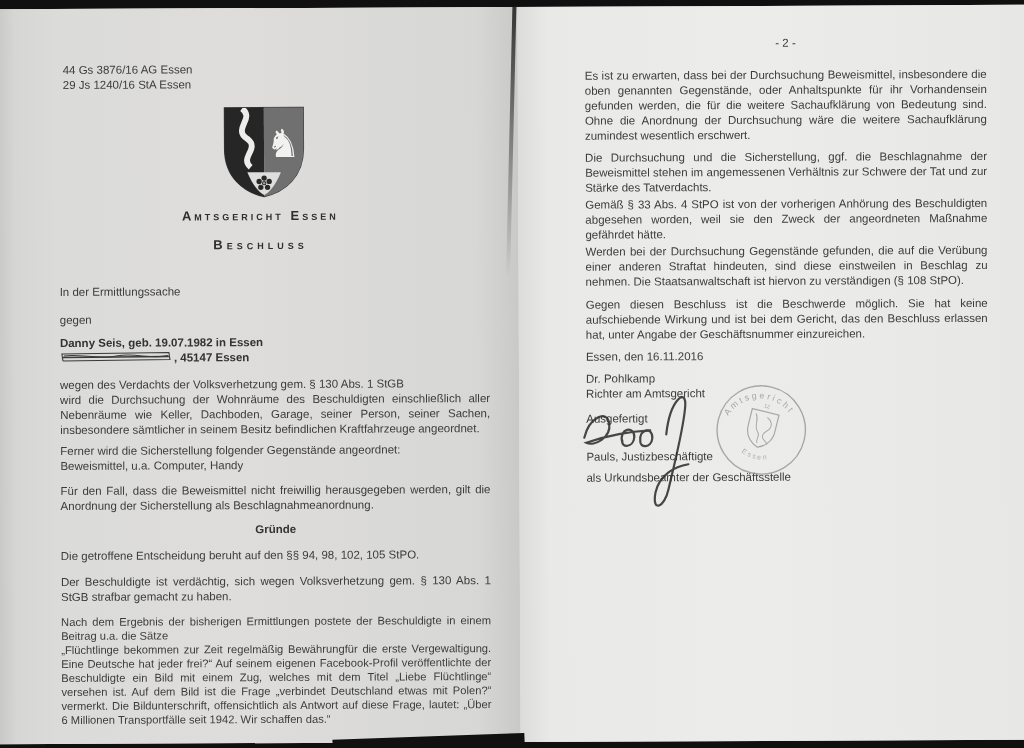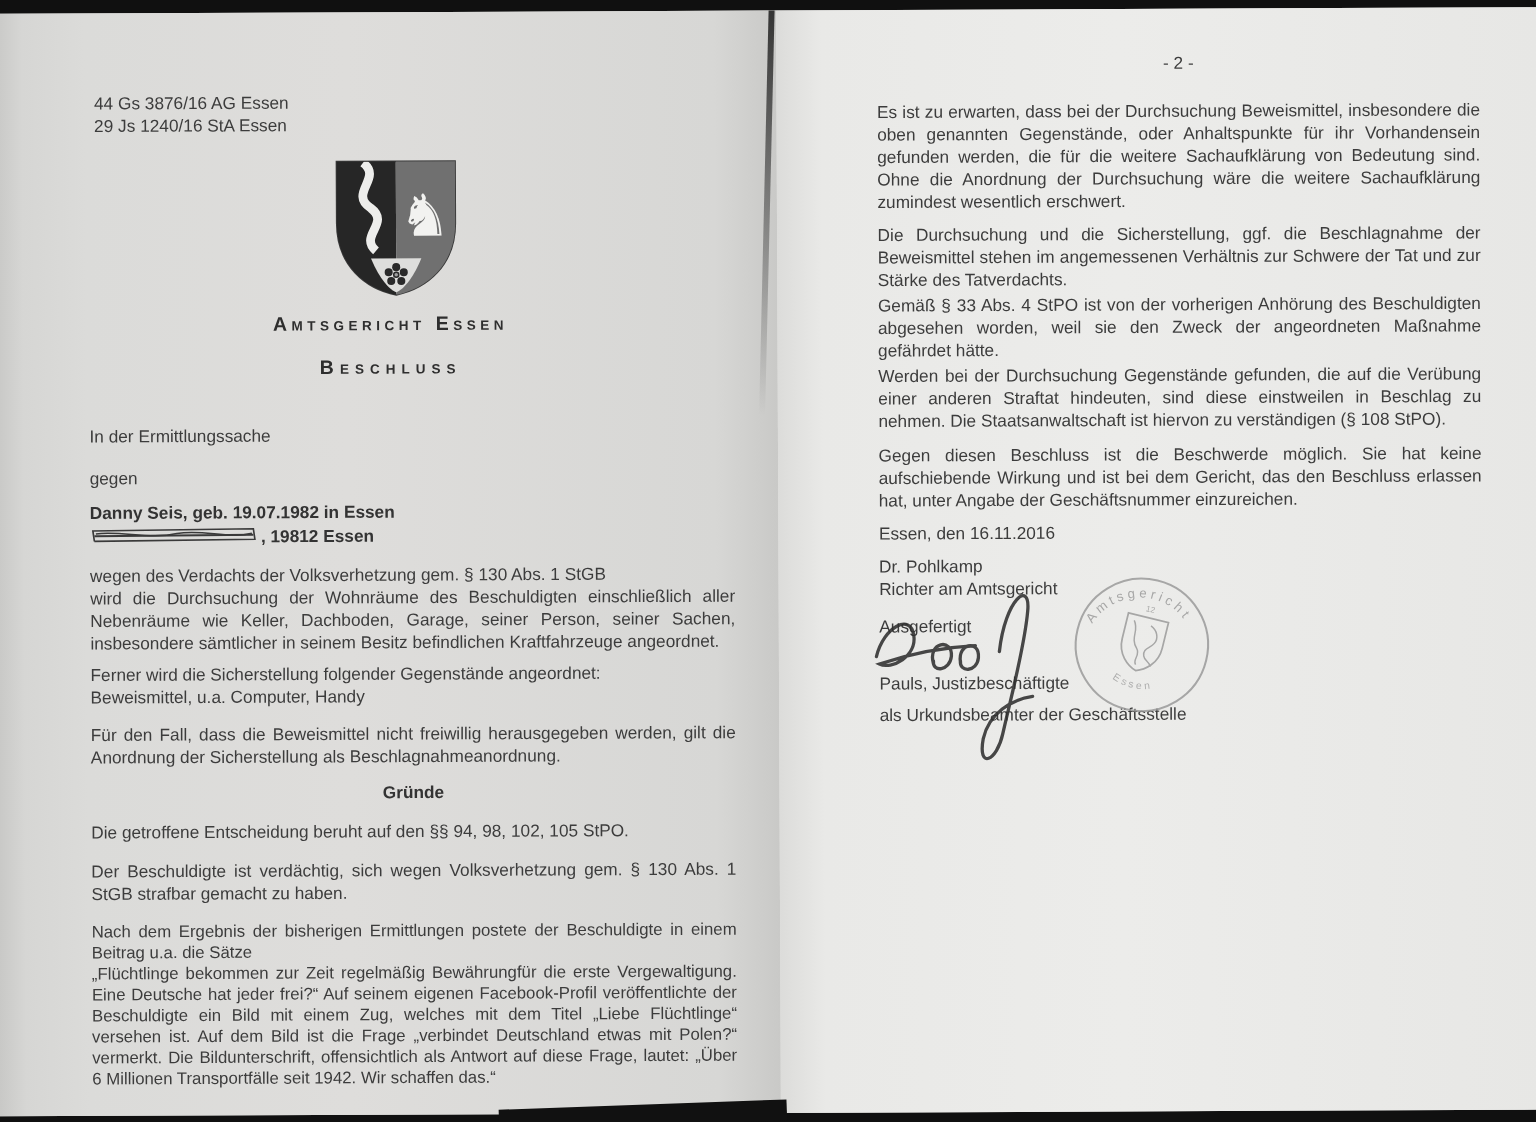--- a/index.html
+++ b/index.html
@@ -102,21 +102,21 @@
     <div class="txt col-left" style="top:276px;">In der Ermittlungssache</div>
     <div class="txt col-left" style="top:304px;">gegen</div>
 
     <div class="txt col-left bold" style="top:327px;">
       <div>Danny Seis, geb. 19.07.1982 in Essen</div>
       <div>
         <svg class="redact-svg" width="112" height="12" viewBox="0 0 112 12">
           <path d="M3,10 L2,3 L109,2 L110,9 L3,10" fill="none" stroke="#3a3a3a" stroke-width="1.1"></path>
           <path d="M3,6.5 L109,6" stroke="#3a3a3a" stroke-width="1.4" fill="none"></path>
           <path d="M4,5 C22,3 40,9 58,5 C76,2 92,9 108,5" stroke="#3a3a3a" stroke-width="1" fill="none"></path>
-        </svg><span>, 19812 Essen</span>
+        </svg><span>, 45147 Essen</span>
       </div>
     </div>
 
     <div class="txt col-left" style="top:369px;">wegen des Verdachts der Volksverhetzung gem. § 130 Abs. 1 StGB</div>
 
     <div class="txt col-left just" style="top:384px;">wird die Durchsuchung der Wohnräume des Beschuldigten einschließlich aller Nebenräume wie Keller, Dachboden, Garage, seiner Person, seiner Sachen, insbesondere sämtlicher in seinem Besitz befindlichen Kraftfahrzeuge angeordnet.</div>
 
     <div class="txt col-left" style="top:435px;">
       <div>Ferner wird die Sicherstellung folgender Gegenstände angeordnet:</div>
       <div>Beweismittel, u.a. Computer, Handy</div>

